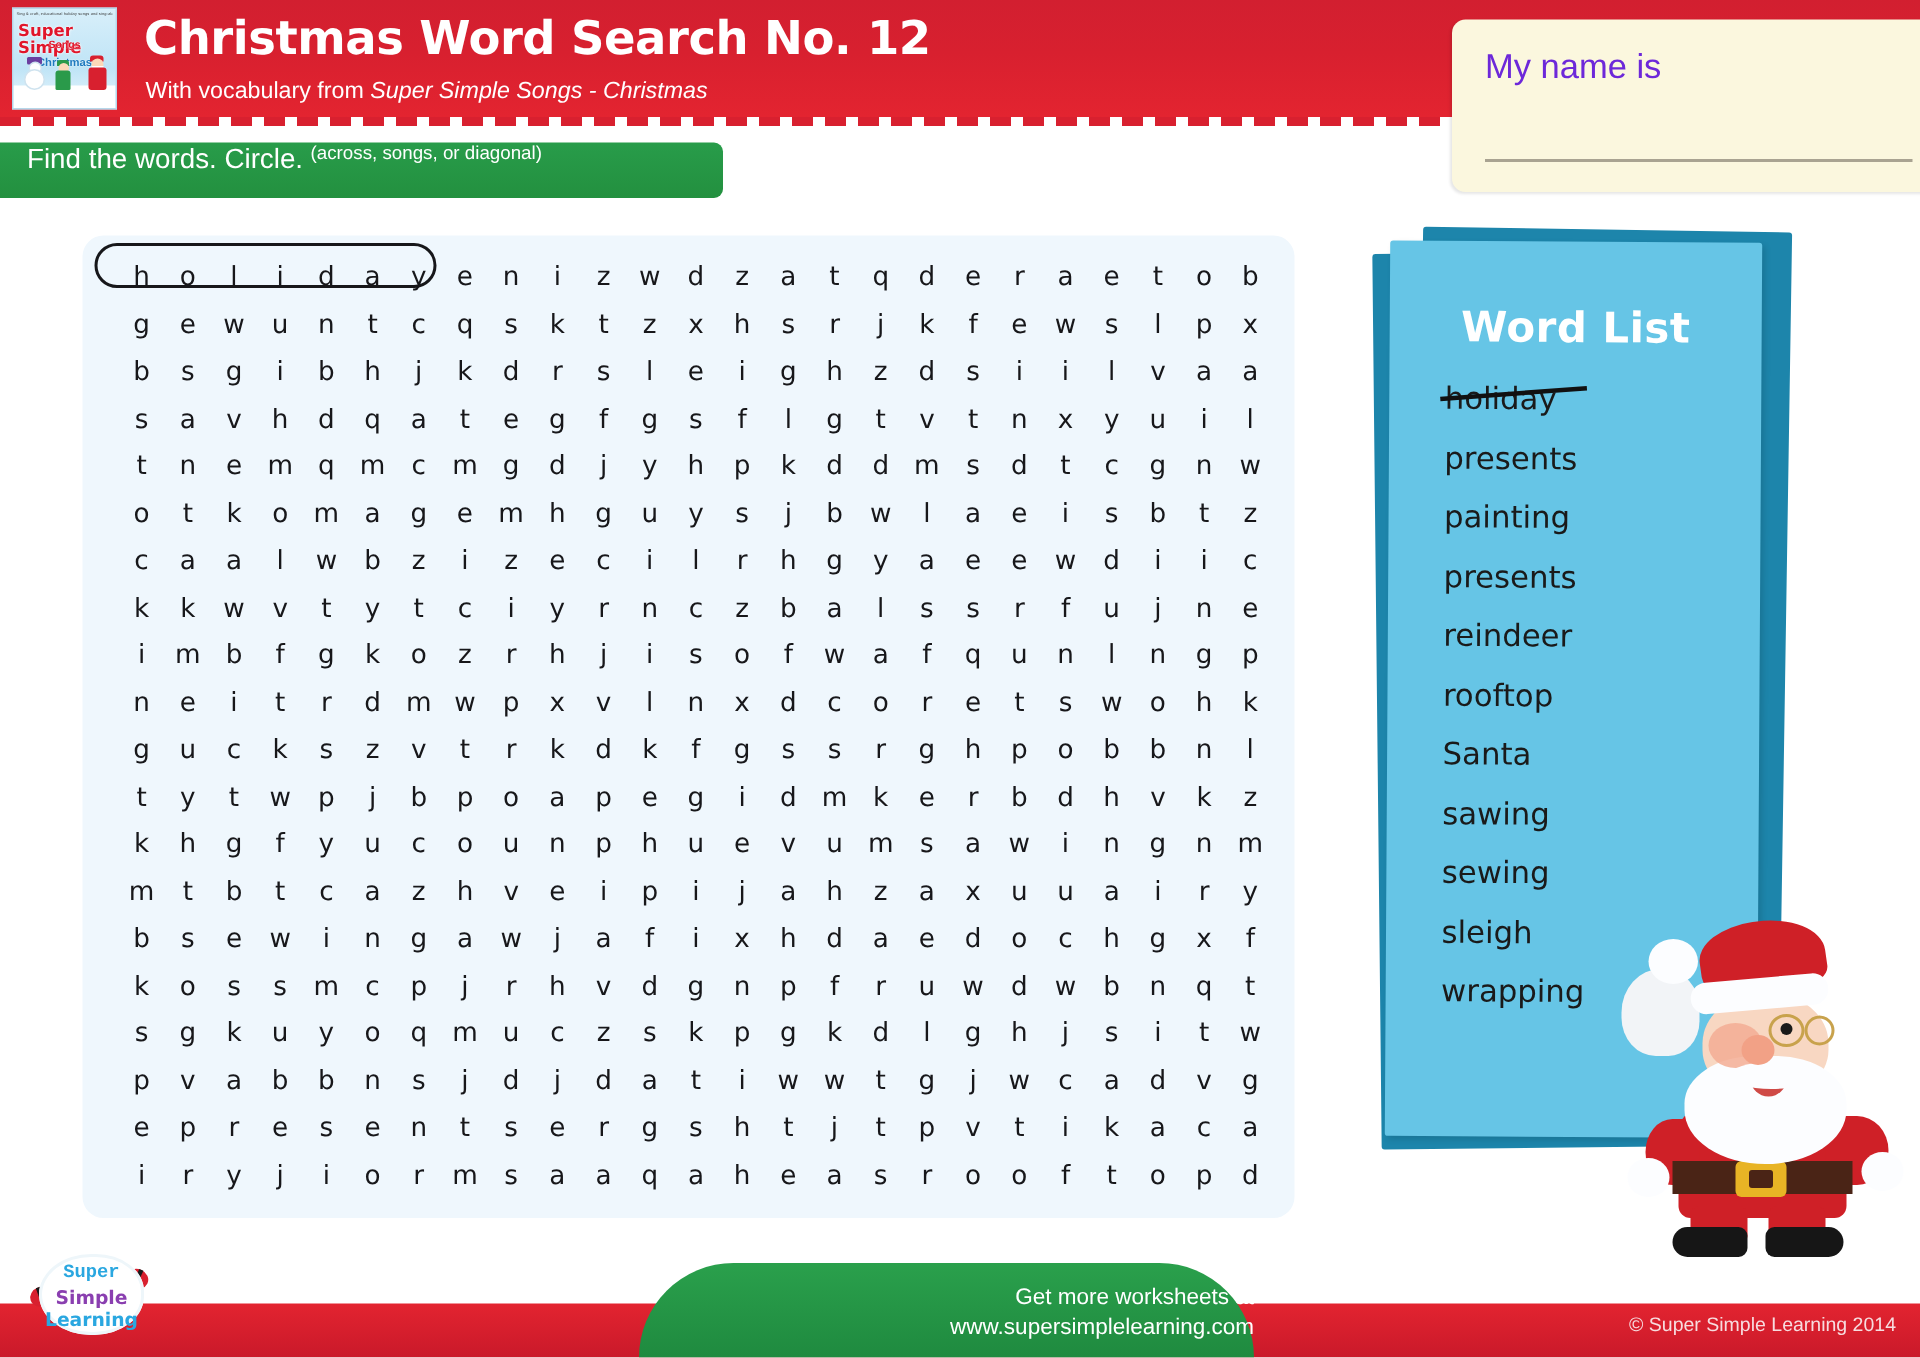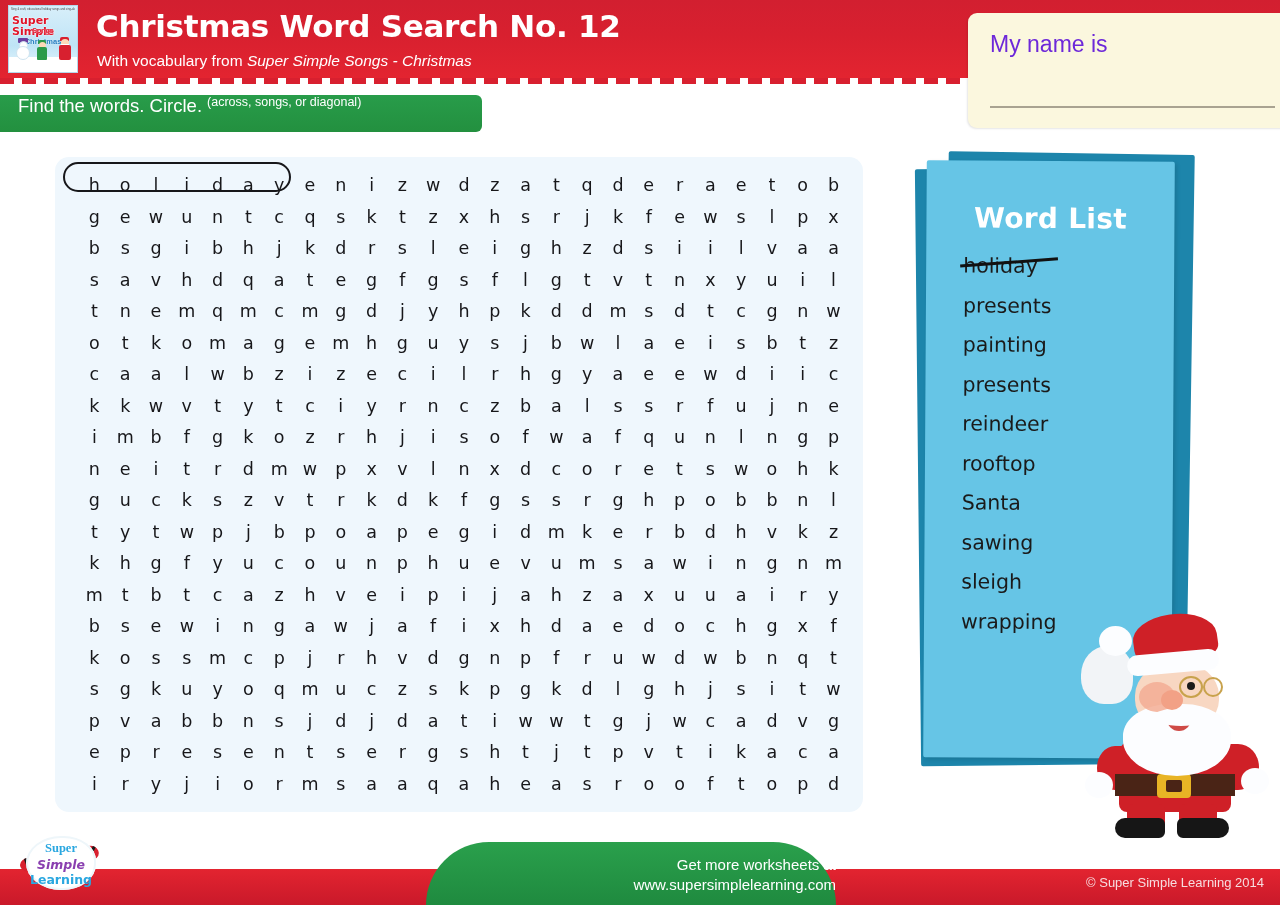--- a/index.html
+++ b/index.html
@@ -206,23 +206,23 @@
   .footer-copy {
     position: absolute; right: 16px; top: 875px;
     font-size: 13px; color: #f7dcdf;
   }
   .ssl-logo {
     position: absolute; left: 18px; top: 832px; width: 86px; height: 62px;
   }
   .ssl-blob { position:absolute; left:8px; top:4px; width:70px; height:54px;
     background:#ffffff; border-radius:50% 46% 48% 50%; box-shadow:0 0 0 2px #eef6fa inset;}
   .ssl-t1 { position:absolute; left:0; top:9px; width:100%; text-align:center;
-    font-size:12.5px; font-weight:bold; color:#2aa7e0; font-family:Liberation Serif, serif;}
+    font-size:12.5px; font-weight:bold; color:#2aa7e0; font-family:Liberation Mono, monospace;}
   .ssl-t2 { position:absolute; left:0; top:25px; width:100%; text-align:center;
-    font-size:12.5px; font-weight:bold; color:#8a3fb0; font-family:"DejaVu Sans",sans-serif;font-style:italic;}
+    font-size:12.5px; font-weight:bold; color:#8a3fb0; font-family:"DejaVu Sans",sans-serif;}
   .ssl-t3 { position:absolute; left:0; top:40px; width:100%; text-align:center;
     font-size:12.5px; font-weight:bold; color:#2aa7e0; font-family:"DejaVu Sans",sans-serif;}
   .bug { position:absolute; width:15px; height:13px; background:#d8202f; border-radius:50%; }
   .bug::after { content:""; position:absolute; left:6px; top:0; width:3px; height:13px; background:#1a1a1a;}
   .bug1 { left:2px; top:26px; transform: rotate(-20deg); }
   .bug2 { left:66px; top:14px; transform: rotate(25deg); }
 </style>
 </head>
 <body>
 
@@ -820,20 +820,21 @@
     <div class="wl-title">Word List</div>
     <div class="wl-items" id="wl-items">
         <div class="wl-item found"><span>holiday</span><span class="wl-strike"></span></div>
         <div class="wl-item"><span>presents</span></div>
         <div class="wl-item"><span>painting</span></div>
         <div class="wl-item"><span>presents</span></div>
         <div class="wl-item"><span>reindeer</span></div>
         <div class="wl-item"><span>rooftop</span></div>
         <div class="wl-item"><span>Santa</span></div>
         <div class="wl-item"><span>sawing</span></div>
+        <div class="wl-item"><span>sewing</span></div>
         <div class="wl-item"><span>sleigh</span></div>
         <div class="wl-item"><span>wrapping</span></div>
       </div>
   </div>
 
   <div class="santa">
     <div class="s-sack"></div>
     <div class="s-hat-pom"></div>
     <div class="s-hat-body"></div>
     <div class="s-body"></div>

